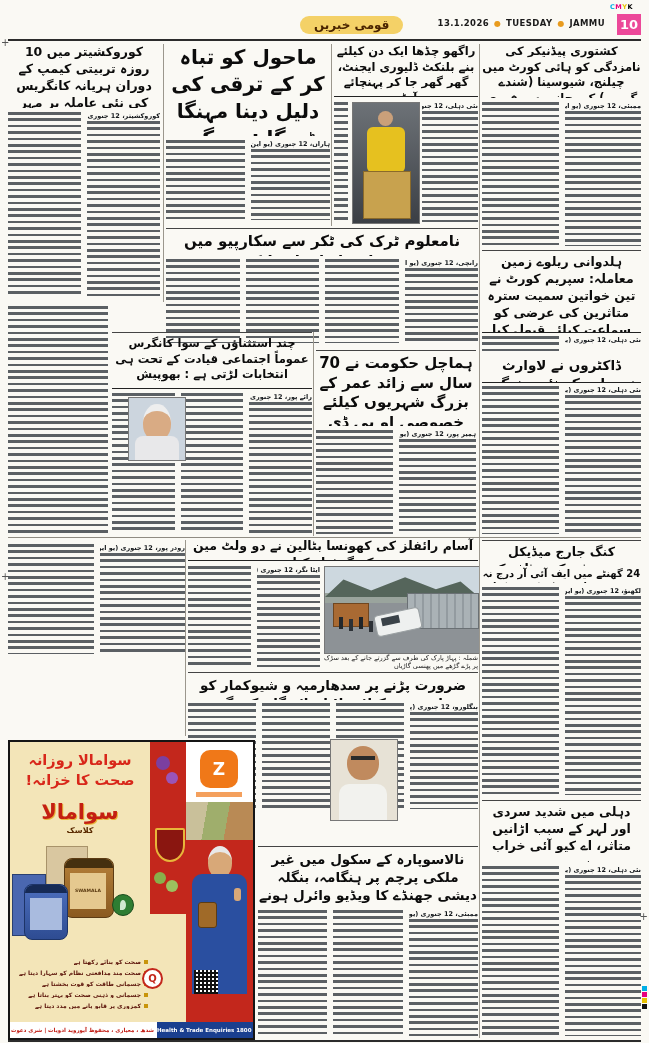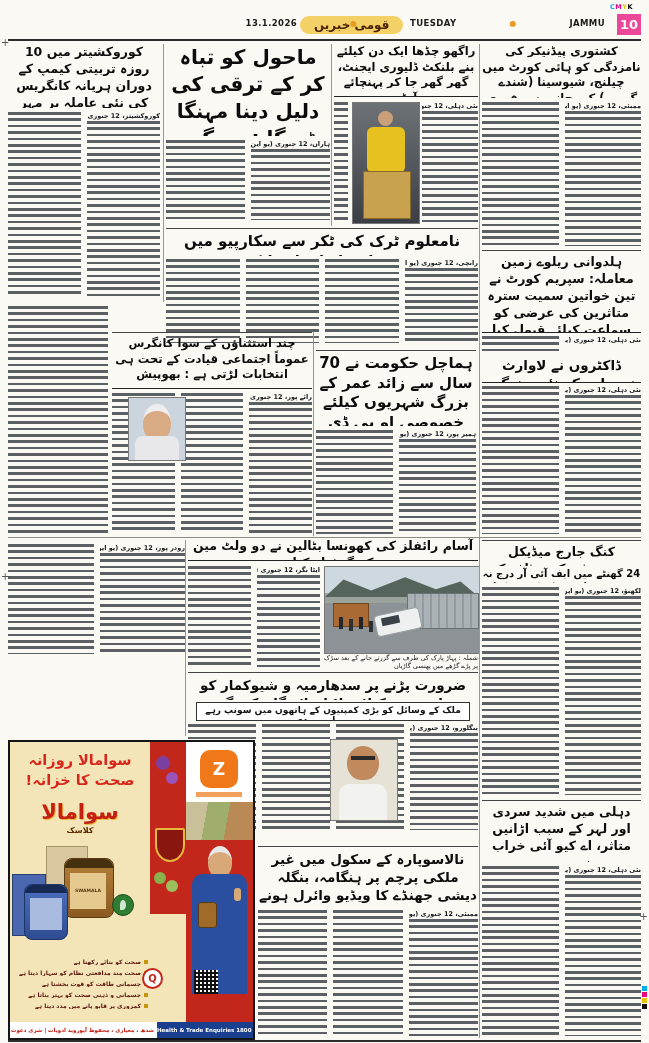--- a/index.html
+++ b/index.html
@@ -66,21 +66,21 @@
   <div class="reg" style="right:1px;top:912px;">+</div>
   <div class="abs" style="right:2px;top:986px;width:5px;height:5px;background:#00aee6;"></div>
   <div class="abs" style="right:2px;top:992px;width:5px;height:5px;background:#e6007e;"></div>
   <div class="abs" style="right:2px;top:998px;width:5px;height:5px;background:#e8c100;"></div>
   <div class="abs" style="right:2px;top:1004px;width:5px;height:5px;background:#111;"></div>
 
   <header class="blk" style="left:8px;top:12px;width:633px;height:26px;">
     <div class="abs" style="left:292px;top:2px;">
       <span class="badge">قومی خبریں</span>
     </div>
-    <div class="abs" style="right:36px;top:6px;display:flex;align-items:center;gap:48px;">
+    <div class="abs" style="right:36px;top:6px;display:flex;align-items:center;">
       <span class="dateline-top">13.1.2026</span>
       <span class="dot">●</span>
       <span class="dateline-top">TUESDAY</span>
       <span class="dot">●</span>
       <span class="dateline-top">JAMMU</span>
     </div>
     <div class="abs pagebox" style="right:0;top:2px;">10</div>
   </header>
   <div class="hline" style="left:8px;top:39px;width:633px;height:2px;background:#2c2c2c;"></div>
 
@@ -256,21 +256,20 @@
       <div class="abs" style="left:14px;top:50px;width:4px;height:12px;background:#23282c;"></div>
       <div class="abs" style="left:24px;top:52px;width:4px;height:12px;background:#2c3136;"></div>
       <div class="abs" style="left:34px;top:50px;width:4px;height:12px;background:#1f2428;"></div>
       <div class="abs" style="left:44px;top:54px;width:4px;height:11px;background:#2c3136;"></div>
     </div>
     <div class="abs cap" style="left:136px;top:116px;width:154px;height:16px;">شملہ : پہاڑ پارک کی طرف سے گزرتے جانے کے بعد سڑک پر پڑے گڑھے میں پھنسی گاڑیاں</div>
   </section>
 
   <section class="blk topline" style="left:188px;top:672px;width:290px;height:168px;">
     <h2 class="hl s14" style="height:24px;">ضرورت پڑنے پر سدھارمیہ و شیوکمار کو بات چیت کیلئے بلایا جائے گا : کھرگے</h2>
-    <div class="boxsub" style="margin:2px 8px;height:13px;">ملک کے وسائل کو بڑی کمپنیوں کے ہاتھوں میں سونپ رہے ہیں پی ایم مودی</div>
     <div class="cols" style="height:106px;margin-top:3px;">
       <div class="col">
         <span class="dl">بنگلورو، 12 جنوری (پی ٹی آئی)</span>
         <div class="tx"></div>
       </div>
       <div class="col">
           <div class="tx"></div>
         </div>
       <div class="col">
           <div class="tx"></div>

